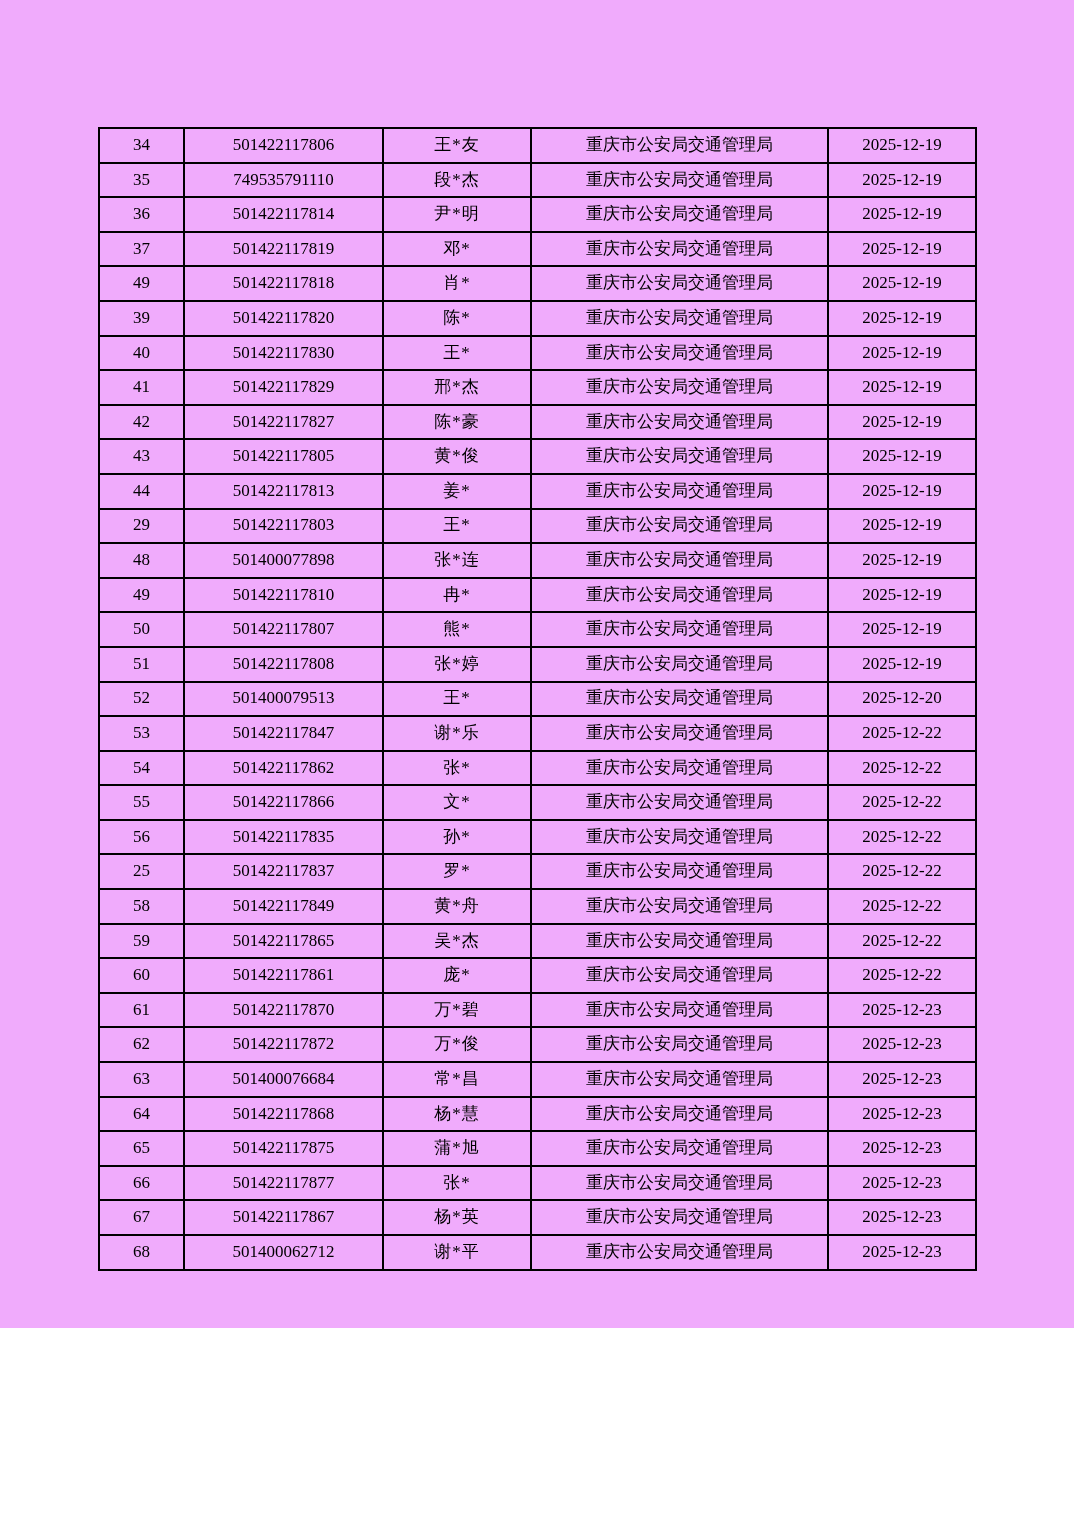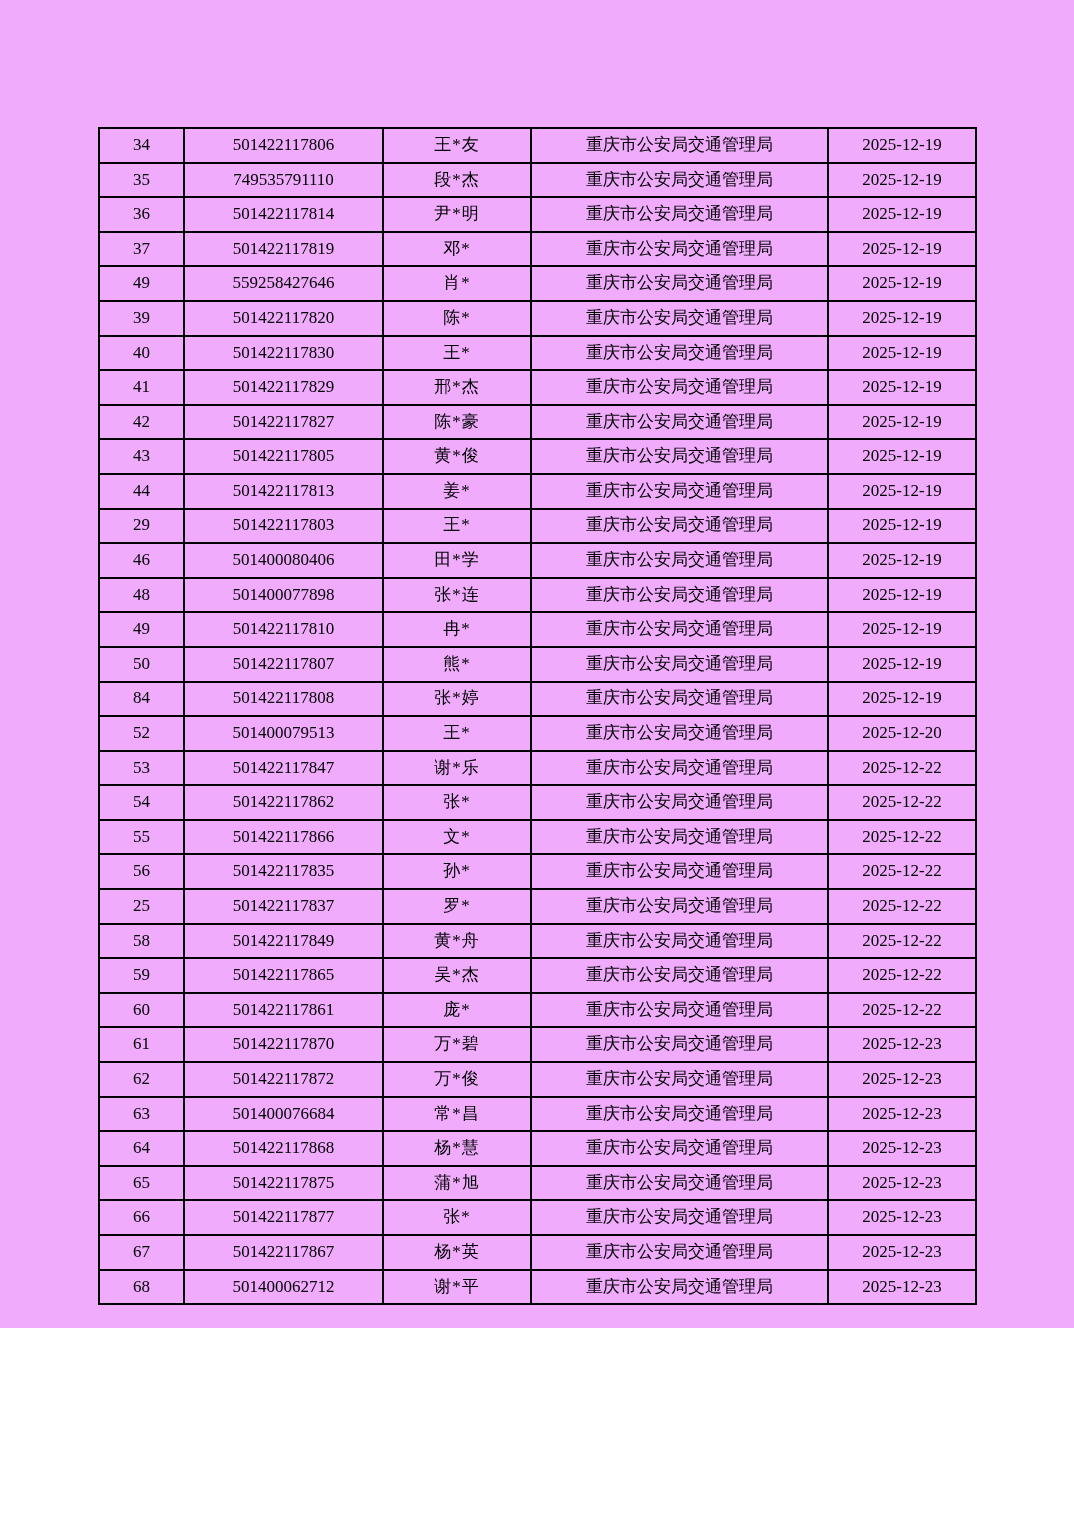--- a/index.html
+++ b/index.html
@@ -79,21 +79,21 @@
   </tr>
         <tr>
     <td class="cell-index">37</td>
     <td class="cell-id">501422117819</td>
     <td class="cell-name">邓*</td>
     <td class="cell-org">重庆市公安局交通管理局</td>
     <td class="cell-date">2025-12-19</td>
   </tr>
         <tr>
     <td class="cell-index">49</td>
-    <td class="cell-id">559258427646</td>
+    <td class="cell-id">501422117818</td>
     <td class="cell-name">肖*</td>
     <td class="cell-org">重庆市公安局交通管理局</td>
     <td class="cell-date">2025-12-19</td>
   </tr>
         <tr>
     <td class="cell-index">39</td>
     <td class="cell-id">501422117820</td>
     <td class="cell-name">陈*</td>
     <td class="cell-org">重庆市公安局交通管理局</td>
     <td class="cell-date">2025-12-19</td>
@@ -134,27 +134,20 @@
     <td class="cell-date">2025-12-19</td>
   </tr>
         <tr>
     <td class="cell-index">29</td>
     <td class="cell-id">501422117803</td>
     <td class="cell-name">王*</td>
     <td class="cell-org">重庆市公安局交通管理局</td>
     <td class="cell-date">2025-12-19</td>
   </tr>
         <tr>
-    <td class="cell-index">46</td>
-    <td class="cell-id">501400080406</td>
-    <td class="cell-name">田*学</td>
-    <td class="cell-org">重庆市公安局交通管理局</td>
-    <td class="cell-date">2025-12-19</td>
-  </tr>
-        <tr>
     <td class="cell-index">48</td>
     <td class="cell-id">501400077898</td>
     <td class="cell-name">张*连</td>
     <td class="cell-org">重庆市公安局交通管理局</td>
     <td class="cell-date">2025-12-19</td>
   </tr>
         <tr>
     <td class="cell-index">49</td>
     <td class="cell-id">501422117810</td>
     <td class="cell-name">冉*</td>
@@ -162,21 +155,21 @@
     <td class="cell-date">2025-12-19</td>
   </tr>
         <tr>
     <td class="cell-index">50</td>
     <td class="cell-id">501422117807</td>
     <td class="cell-name">熊*</td>
     <td class="cell-org">重庆市公安局交通管理局</td>
     <td class="cell-date">2025-12-19</td>
   </tr>
         <tr>
-    <td class="cell-index">84</td>
+    <td class="cell-index">51</td>
     <td class="cell-id">501422117808</td>
     <td class="cell-name">张*婷</td>
     <td class="cell-org">重庆市公安局交通管理局</td>
     <td class="cell-date">2025-12-19</td>
   </tr>
         <tr>
     <td class="cell-index">52</td>
     <td class="cell-id">501400079513</td>
     <td class="cell-name">王*</td>
     <td class="cell-org">重庆市公安局交通管理局</td>

